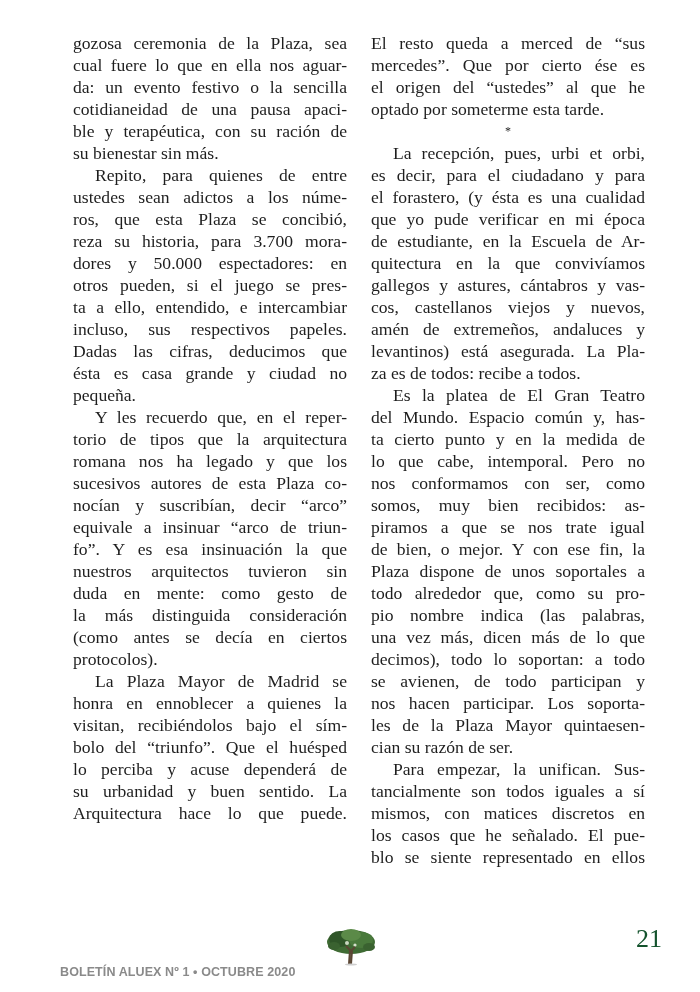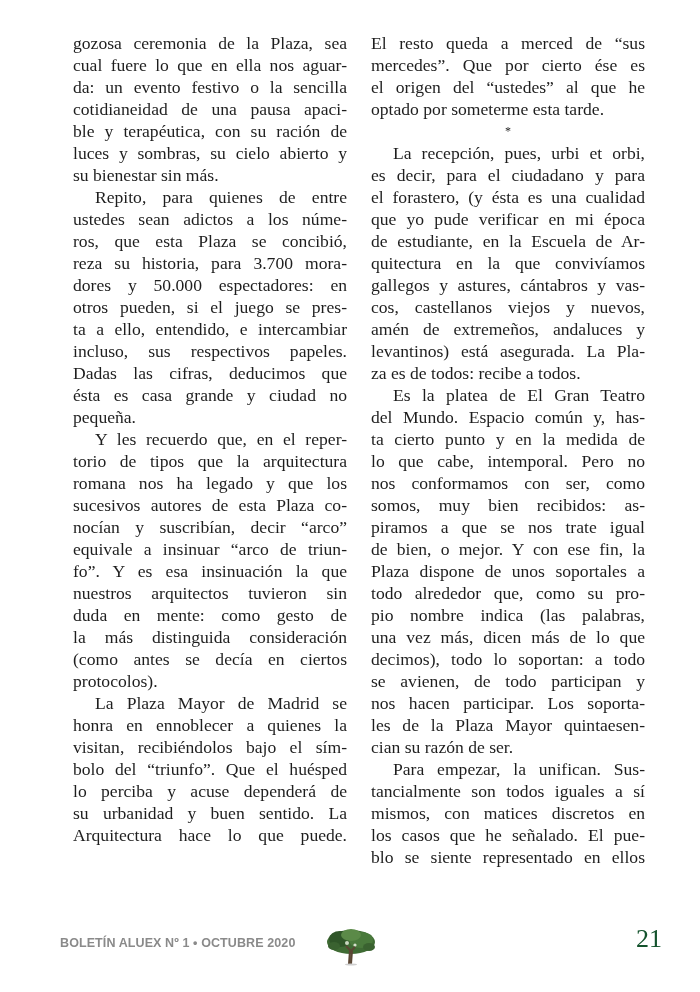--- a/index.html
+++ b/index.html
@@ -14,41 +14,40 @@
   .line {
     display: block; height: 22px; line-height: 22px;
     white-space: nowrap; text-align: justify; text-align-last: justify;
     overflow: hidden;
   }
   .line.last { text-align-last: left; }
   .line.indent { padding-left: 22px; }
   .line.center { text-align: center; text-align-last: center; font-size: 12px; }
   .seg-i { }
   .footer-text {
-    position: absolute; left: 60px; top: 936px;
+    position: absolute; left: 60px; top: 965px;
     font-family: "Liberation Sans", "DejaVu Sans", sans-serif;
     font-size: 12.5px; color: #8a8a8a; letter-spacing: 0.1px; font-weight: bold;
   }
   .tree { position: absolute; left: 322px; top: 926px; width: 58px; height: 40px; }
   .page-num {
     position: absolute; left: 636px; top: 924px;
     font-family: "Liberation Serif", "DejaVu Serif", serif;
     font-size: 26px; color: #14532d;
   }
 </style>
 </head>
 <body>
 
 <div class="col col-left" id="colL">
     <span class="line"><span>gozosa ceremonia de la Plaza, sea</span></span>
     <span class="line"><span>cual fuere lo que en ella nos aguar-</span></span>
     <span class="line"><span>da: un evento festivo o la sencilla</span></span>
     <span class="line"><span>cotidianeidad de una pausa apaci-</span></span>
     <span class="line"><span>ble y terapéutica, con su ración de</span></span>
-    <span class="line"><span>luces y sombras, su cielo abierto y</span></span>
     <span class="line last"><span>su bienestar sin más.</span></span>
     <span class="line indent"><span>Repito, para quienes de entre</span></span>
     <span class="line"><span>ustedes sean adictos a los núme-</span></span>
     <span class="line"><span>ros, que esta Plaza se concibió,</span></span>
     <span class="line"><span>reza su historia, para 3.700 mora-</span></span>
     <span class="line"><span>dores y 50.000 espectadores: en</span></span>
     <span class="line"><span>otros pueden, si el juego se pres-</span></span>
     <span class="line"><span>ta a ello, entendido, e intercambiar</span></span>
     <span class="line"><span>incluso, sus respectivos papeles.</span></span>
     <span class="line"><span>Dadas las cifras, deducimos que</span></span>

